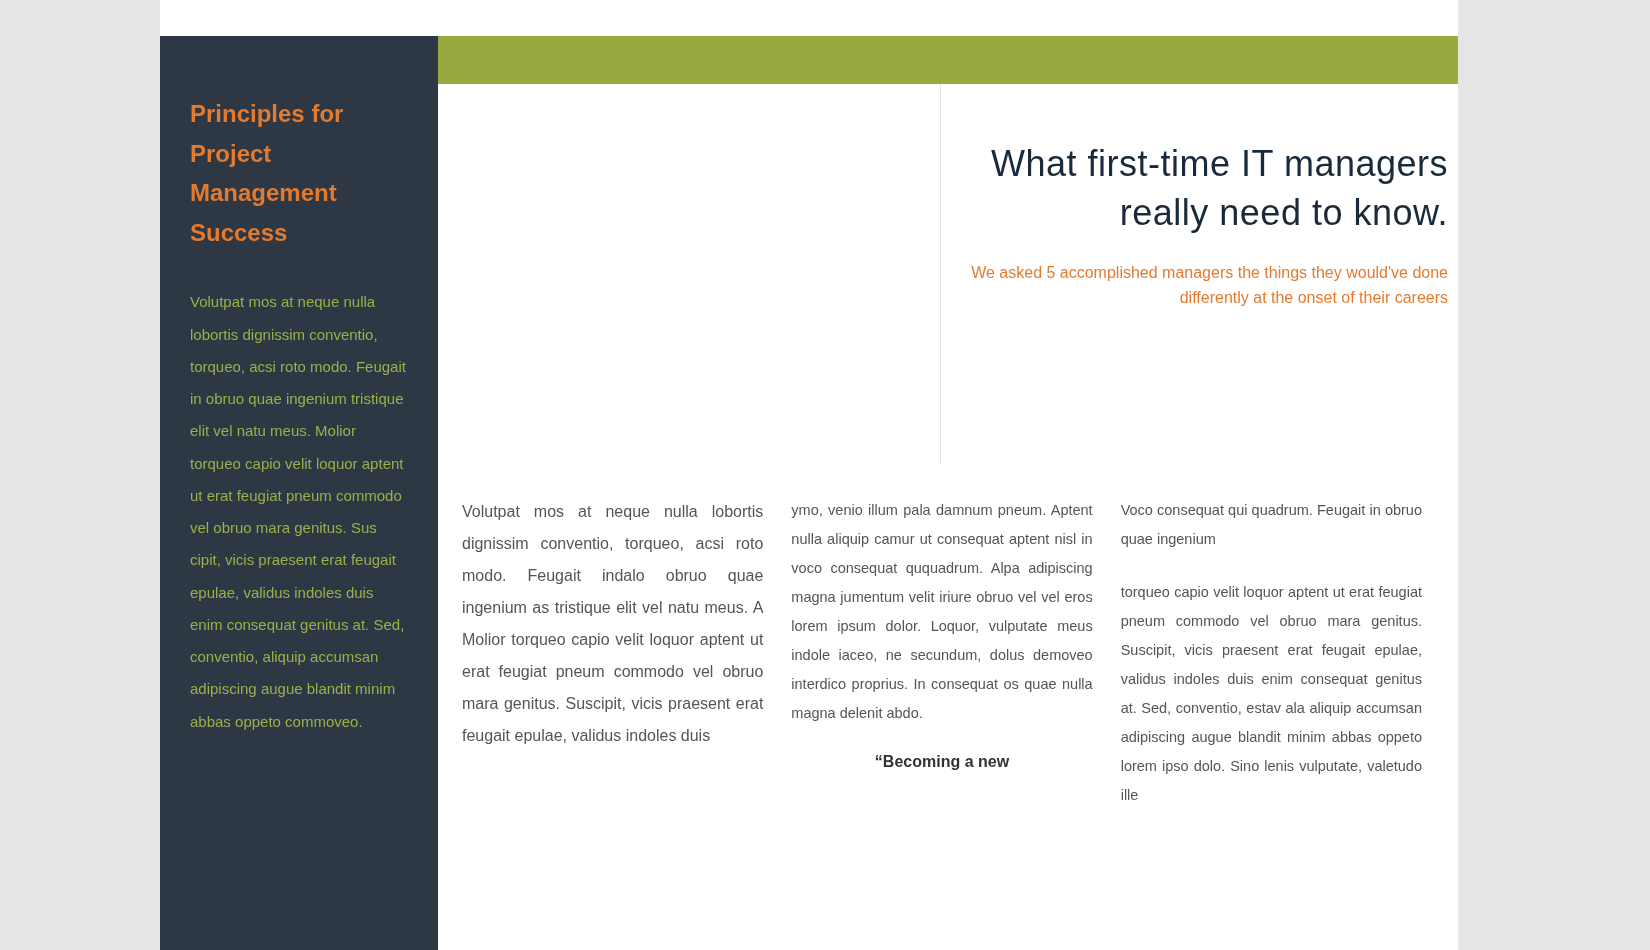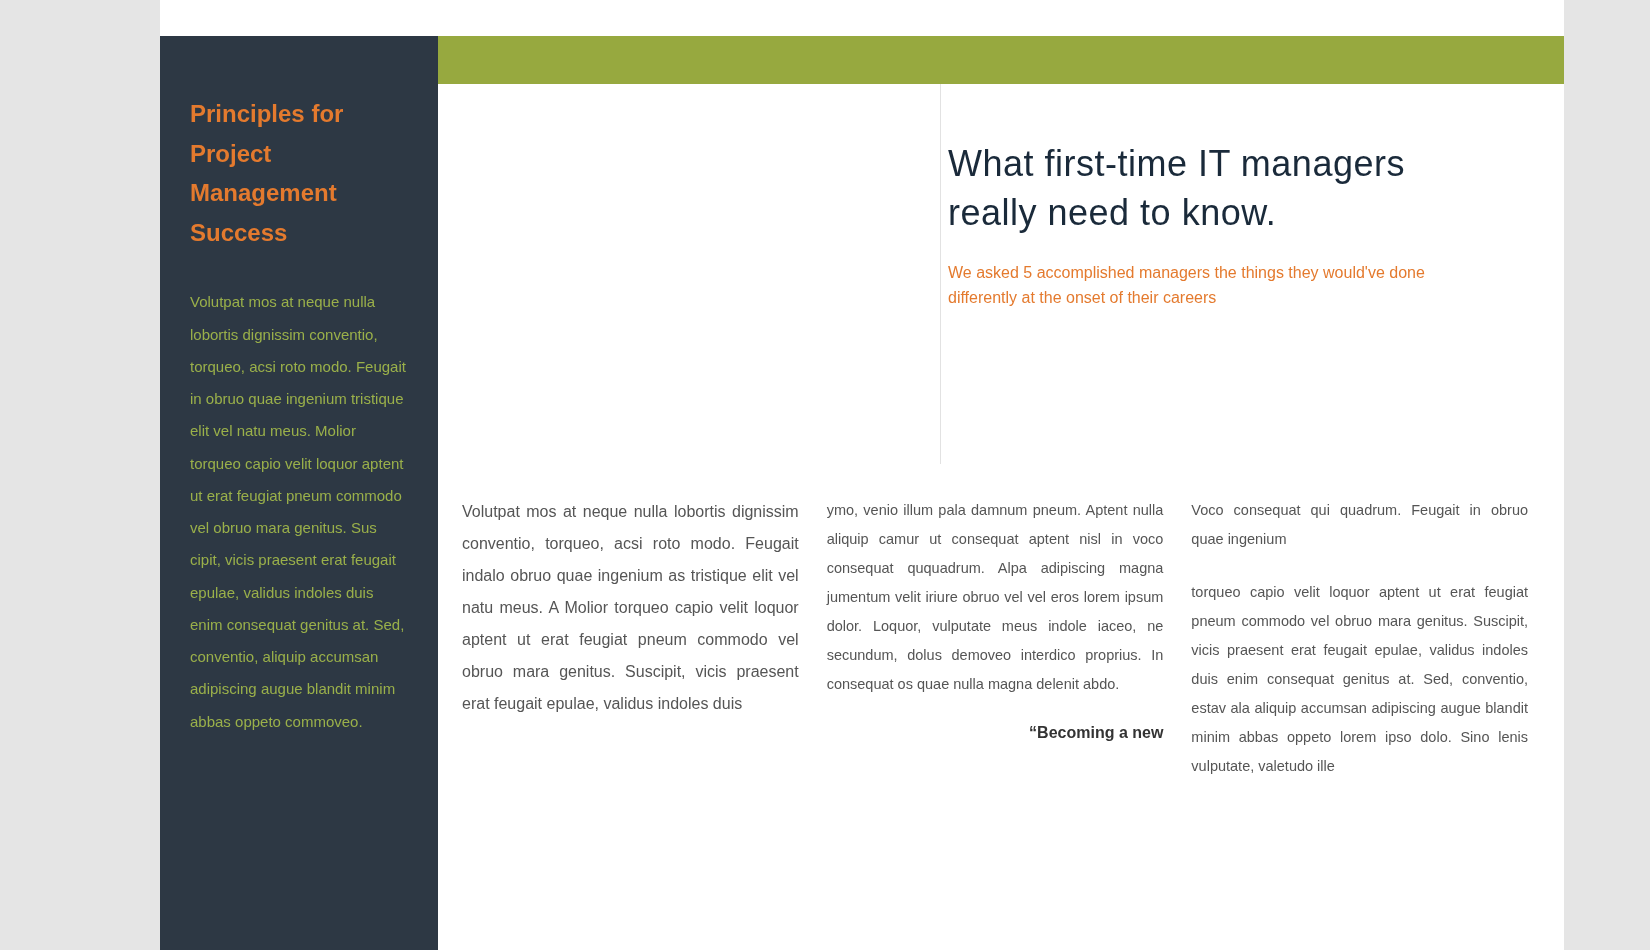--- a/index.html
+++ b/index.html
@@ -12,21 +12,21 @@
       font-family: Arial, Helvetica, sans-serif;
       width: 1650px;
       height: 950px;
       overflow: hidden;
       position: relative;
     }
     .page {
       position: absolute;
       top: 0;
       left: 160px;
-      width: 1404px;
+      width: 1298px;
       background: #ffffff;
       min-height: 100%;
       padding-top: 24px;
     }
     .green-bar {
       position: absolute;
       top: 36px;
       left: 278px;
       right: 0;
       height: 48px;
@@ -57,20 +57,21 @@
     .sidebar-p2 {
       color: #e6e6e6;
       font-size: 15px;
       line-height: 2.15;
     }
     .headline-box {
       position: absolute;
       top: 140px;
       left: 788px;
       width: 500px;
+      text-align: right;
     }
     .headline {
       color: #1a2a3a;
       font-size: 36px;
       font-family: Arial, Helvetica, sans-serif;
       line-height: 1.35;
       letter-spacing: 0.5px;
       margin-bottom: 24px;
     }
     .subhead {
@@ -90,21 +91,21 @@
       flex: 1;
       font-size: 16px;
       line-height: 2.0;
       color: #555555;
       text-align: justify;
     }
     .col2, .col3 {
       font-size: 14.5px;
     }
     .quote-start {
-      text-align: right;
+      text-align: center;
       color: #333333;
       font-weight: bold;
       font-size: 16px;
       margin-top: 18px;
     }
     .col3 .spacer {
       height: 24px;
     }
     .divider-line {
       position: absolute;

